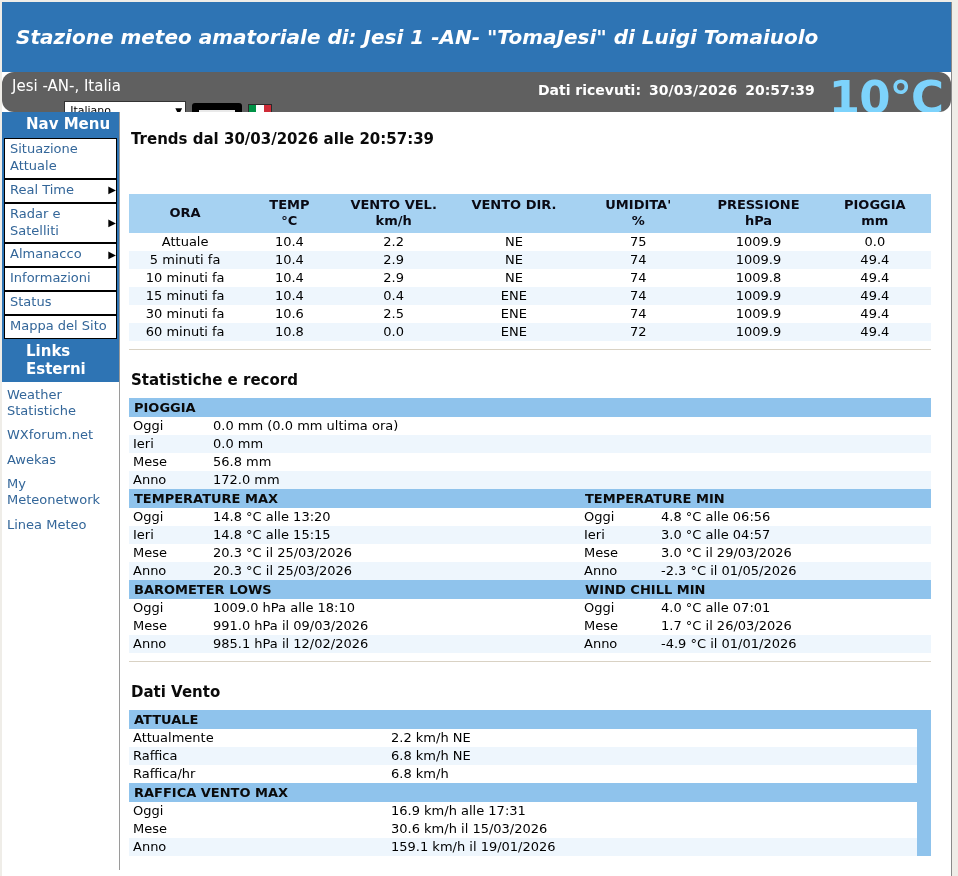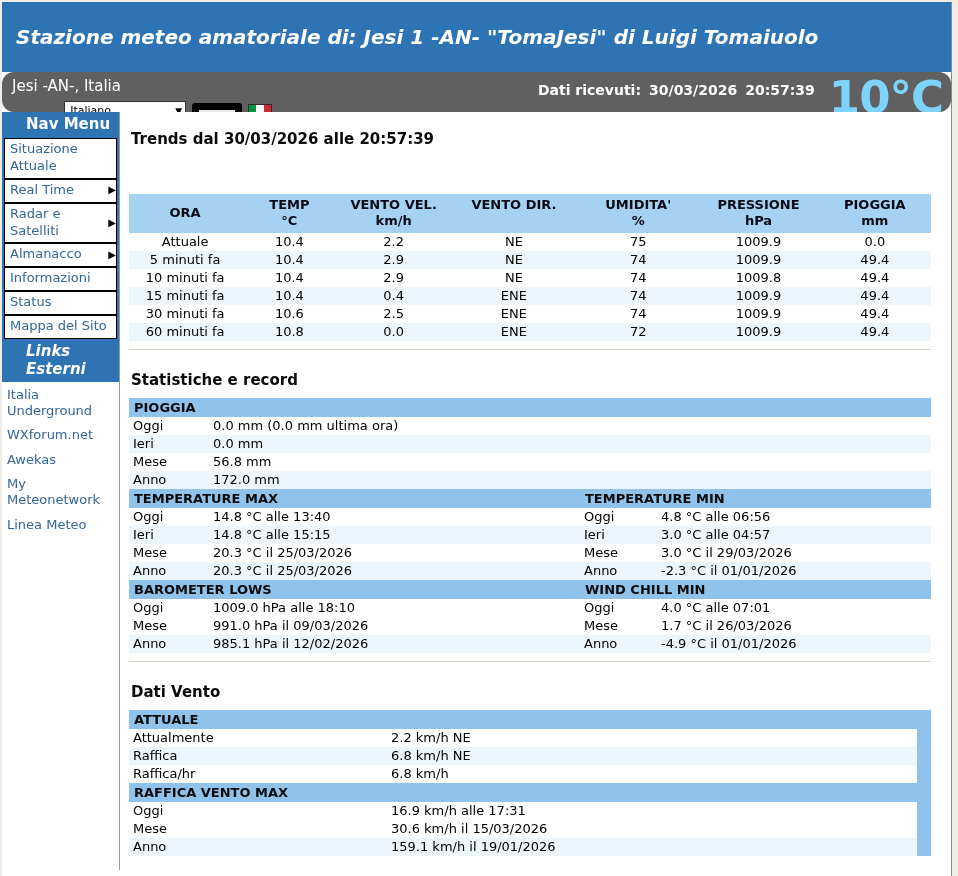--- a/index.html
+++ b/index.html
@@ -78,21 +78,21 @@
   .nav-panel{background:#2e74b4;padding-bottom:0;}
   .panel-title{
     color:#fff;font-weight:bold;font-size:15px;padding:3px 8px 4px 24px;
   }
   .menu-item{
     background:#fff;border:1px solid #000;margin:1px 2px -1px 2px;
     padding:2px 0 3px 5px;color:#336699;font-size:13px;line-height:1.3;
     cursor:pointer;display:flex;justify-content:space-between;align-items:center;
   }
   .menu-item .arrow{color:#000;font-size:10px;line-height:1;}
-  .links-title{margin-top:1px;font-style:italic;}
+  .links-title{margin-top:1px;}
   .ext-links{padding:5px 3px 0 3px;background:#fff;}
   .ext-link{
     color:#336699;font-size:13px;line-height:1.2;margin:0 2px 9px 2px;
     cursor:pointer;
   }
   
   .main{flex:1;padding:0 20px 0 9px;background:#fff;overflow:hidden;}
   .main h2{font-size:15px;margin:18px 0 0 2px;color:#0a0a0a;}
   .h-trends{margin-bottom:46px !important;}
   .h-sub{margin:21px 0 9px 2px !important;}
@@ -175,21 +175,21 @@
         </div>
         <div class="menu-item">
           <span>Status</span>
         </div>
         <div class="menu-item">
           <span>Mappa del Sito</span>
         </div>
         <div class="panel-title links-title">Links Esterni</div>
       </div>
       <div class="ext-links">
-        <div class="ext-link">Italia Underground</div>
+        <div class="ext-link">Weather Statistiche</div>
         <div class="ext-link">WXforum.net</div>
         <div class="ext-link">Awekas</div>
         <div class="ext-link">My Meteonetwork</div>
         <div class="ext-link">Linea Meteo</div>
       </div>
     </div>
 
     <div class="main">
       <h2 class="h-trends">Trends dal 30/03/2026 alle 20:57:39</h2>
 
@@ -330,41 +330,41 @@
             <col style="width:77px">
             <col>
           </colgroup>
         <tbody>
           <tr class="bar">
             <td colspan="2">TEMPERATURE MAX</td>
             <td colspan="2">TEMPERATURE MIN</td>
           </tr>
           <tr>
               <td>Oggi</td>
-              <td>14.8 °C alle 13:40</td>
+              <td>14.8 °C alle 13:20</td>
               <td>Oggi</td>
               <td>4.8 °C alle 06:56</td>
             </tr>
           <tr class="p">
               <td>Ieri</td>
               <td>14.8 °C alle 15:15</td>
               <td>Ieri</td>
               <td>3.0 °C alle 04:57</td>
             </tr>
           <tr>
               <td>Mese</td>
               <td>20.3 °C il 25/03/2026</td>
               <td>Mese</td>
               <td>3.0 °C il 29/03/2026</td>
             </tr>
           <tr class="p">
               <td>Anno</td>
               <td>20.3 °C il 25/03/2026</td>
               <td>Anno</td>
-              <td>-2.3 °C il 01/01/2026</td>
+              <td>-2.3 °C il 01/05/2026</td>
             </tr>
         </tbody>
       </table>
 
       <table class="stat-table">
         <colgroup>
             <col style="width:80px">
             <col style="width:371px">
             <col style="width:77px">
             <col>

